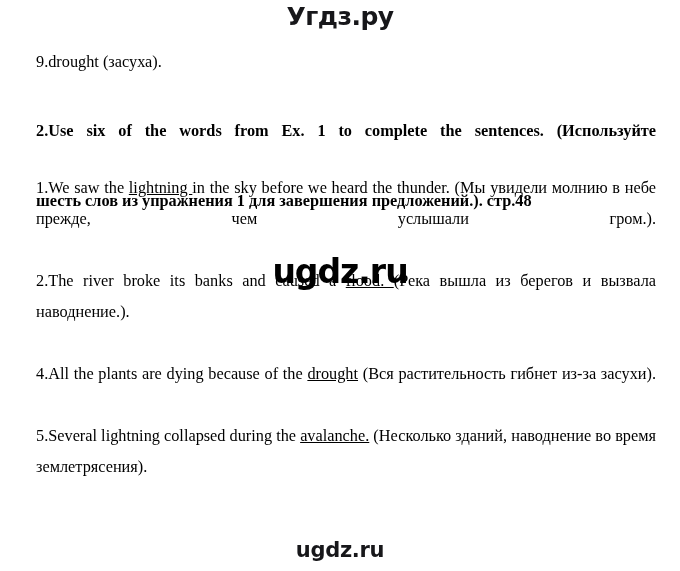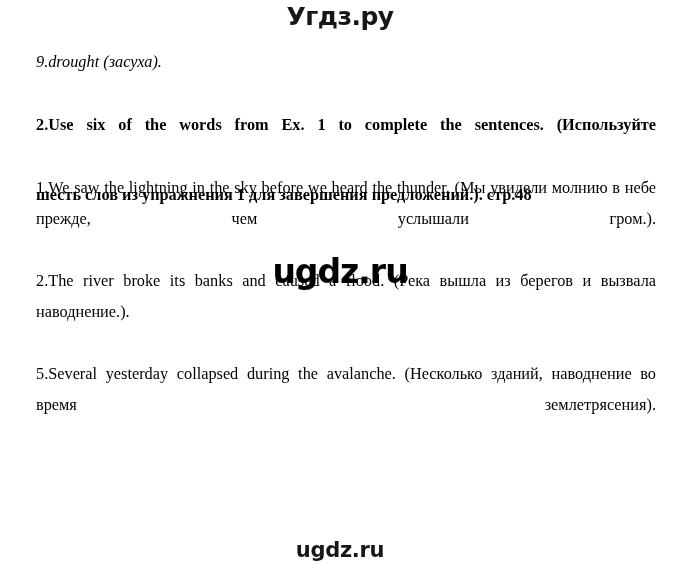--- a/index.html
+++ b/index.html
@@ -62,32 +62,31 @@
   .para:after {
     content: "";
     display: inline-block;
     width: 100%;
   }
   .para.nojust, .para.nojust:after {
     text-align: left;
     content: none;
     display: inline;
     width: auto;
-    font-style: italic;
   }
 
   .lead-item {
     position: absolute;
     top: 46px;
     left: 0;
   }
 
   .heading {
     position: absolute;
-    top: 109px;
+    top: 115px;
     left: 0;
     width: 620px;
     font-weight: bold;
     font-size: 16.3px;
     line-height: 31px;
     text-align: justify;
   }
   .heading .l1 { display: block; }
   .heading .l1:after {
     content: "";
@@ -97,20 +96,21 @@
   .heading .l2 { display: block; margin-top: 8px; }
 
   .sentences {
     position: absolute;
     top: 172px;
     left: 0;
     width: 620px;
   }
 
   .u {
+    text-decoration: underline;
     text-underline-offset: 1px;
   }
 </style>
 </head>
 <body>
 
 <div class="wm wm-top">Угдз.ру</div>
 
 <div class="page">
 
@@ -121,20 +121,21 @@
     <span class="l2">шесть слов из упражнения 1 для завершения предложений.). стр.48</span>
   </div>
 
   <div class="sentences">
 
     <p class="para"><span>1.</span><span>We saw the </span><span class="u">lightning </span><span> in the sky before we heard the thunder. (Мы увидели молнию в небе прежде, чем услышали гром.).</span></p>
 
     <p class="para"><span>2.</span><span>The river broke its banks and caused a </span><span class="u">flood. </span><span>(Река вышла из берегов и вызвала наводнение.).</span></p>
 
 
+    <p class="para"><span>4.</span><span>All the plants are dying because of the </span><span class="u">drought</span><span> (Вся растительность гибнет из-за засухи).</span></p>
 
-    <p class="para"><span>5.</span><span>Several yesterday collapsed during the </span><span class="u">avalanche.</span><span> (Несколько зданий, наводнение во время землетрясения).</span></p>
+    <p class="para"><span>5.</span><span>Several lightning collapsed during the </span><span class="u">avalanche.</span><span> (Несколько зданий, наводнение во время землетрясения).</span></p>
 
   </div>
 </div>
 
 <div class="wm wm-mid">ugdz.ru</div>
 <div class="wm wm-bottom">ugdz.ru</div>
 
 </body></html>

